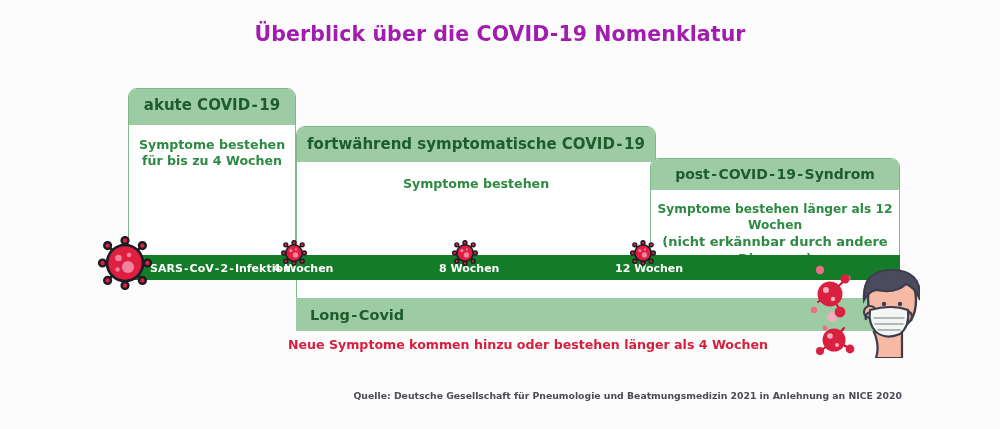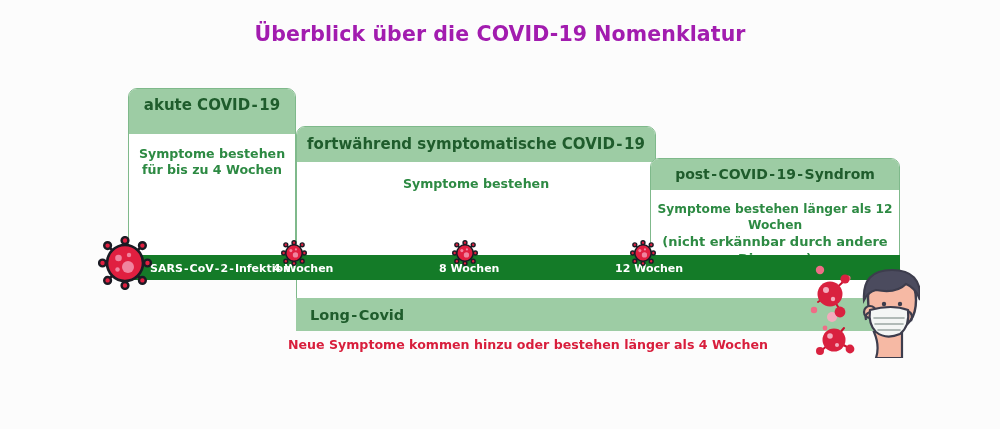--- a/index.html
+++ b/index.html
@@ -58,21 +58,21 @@
   .phase-sub {
     display: block;
     font-size: 13px;
     font-weight: bold;
     color: #2d8a43;
     margin-top: 1px;
   }
 
   
   #box-acute { left: 128px; top: 88px; width: 168px; height: 180px; }
-  #box-acute .phase-head { font-size: 15px; padding: 7px 0 20px; }
+  #box-acute .phase-head { font-size: 15px; padding: 7px 0 11px; }
   #box-acute .phase-body { font-size: 12.6px; padding-top: 12px; }
 
   
   #box-ongoing { left: 296px; top: 126px; width: 360px; height: 142px; }
   #box-ongoing .phase-head { font-size: 15px; padding: 8px 0 9px; }
   #box-ongoing .phase-body { font-size: 12.6px; padding-top: 14px; }
 
   
   #box-post { left: 650px; top: 158px; width: 250px; height: 110px; }
   #box-post .phase-head { font-size: 14px; padding: 7px 0 8px; }
@@ -195,20 +195,21 @@
     <span class="tl-label" style="left:311px;">8 Wochen</span>
     <span class="tl-label" style="left:487px;">12 Wochen</span>
   </div>
 
   <div id="long-covid-gap"></div>
   <div id="long-covid-bar">
     <span class="lc-label">Long - Covid</span>
   </div>
   <div id="long-covid-note">Neue Symptome kommen hinzu oder bestehen länger als 4 Wochen</div>
 
+  <div id="source">Quelle: Deutsche Gesellschaft für Pneumologie und Beatmungsmedizin 2021 in Anlehnung an NICE 2020</div>
 
   <div class="virus-marker" id="virus-start">
     <svg width="54" height="54" viewBox="0 0 54 54">
       <g stroke="#1b1b24" stroke-width="2.6" stroke-linecap="round">
         <line x1="27" y1="27" x2="27" y2="4"></line>
         <line x1="27" y1="27" x2="43.3" y2="10.7"></line>
         <line x1="27" y1="27" x2="50" y2="27"></line>
         <line x1="27" y1="27" x2="43.3" y2="43.3"></line>
         <line x1="27" y1="27" x2="27" y2="50"></line>
         <line x1="27" y1="27" x2="10.7" y2="43.3"></line>

